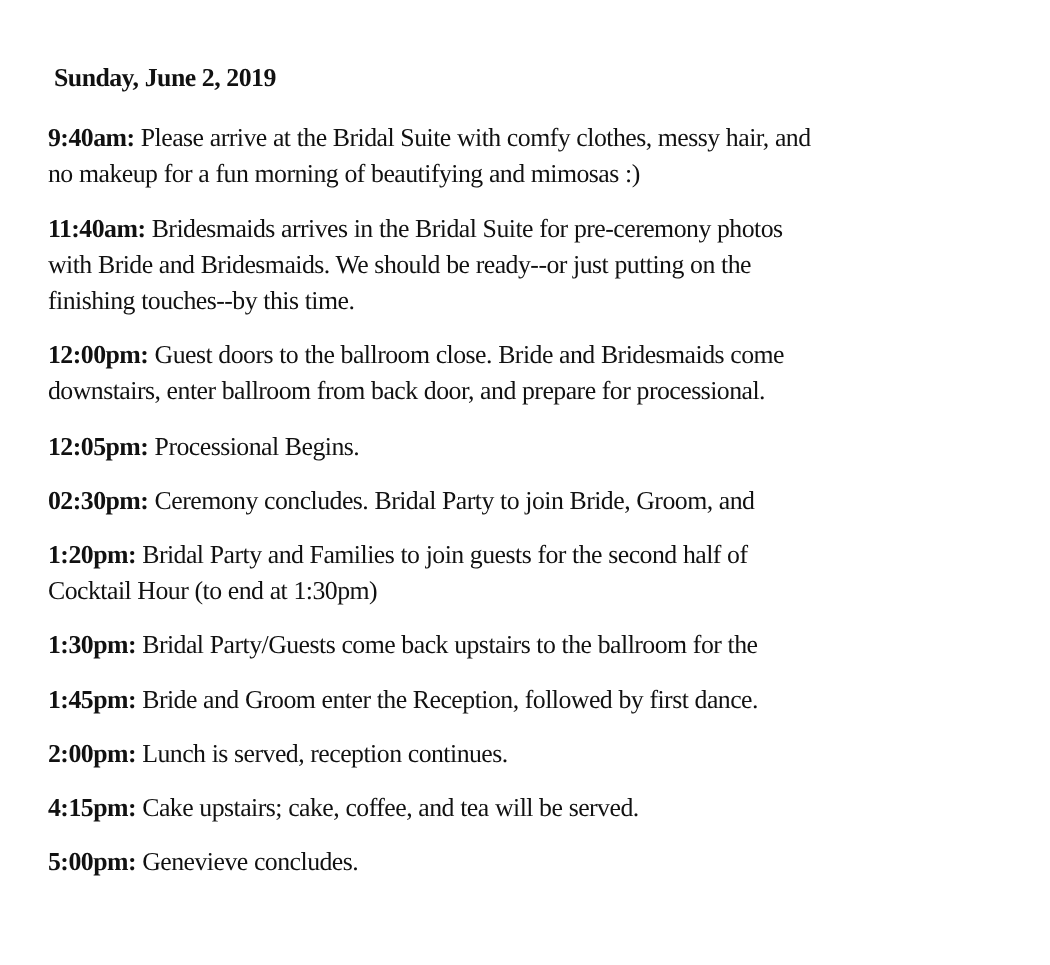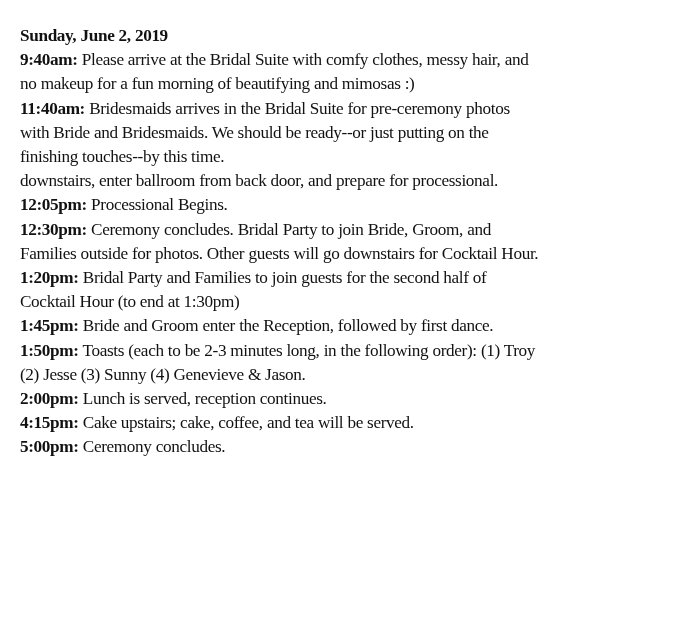--- a/index.html
+++ b/index.html
@@ -20,25 +20,25 @@
       width: 670px;
       font-family: "Liberation Serif", "DejaVu Serif", serif;
       font-size: 17.2px;
       line-height: 24.2px;
       color: #111111;
       letter-spacing: -0.35px;
       word-spacing: 0.2px;
     }
     .doc-title {
       font-weight: bold;
-      margin: 0;
+      margin: 16px;
       height: 24.2px;
     }
     .entry {
-      margin: 0;
+      margin: 12px;
     }
     .entry .time {
       font-weight: bold;
     }
     .line {
       display: block;
       white-space: nowrap;
     }
   </style>
 </head>
@@ -52,53 +52,50 @@
     <span class="line">no makeup for a fun morning of beautifying and mimosas :)</span>
   </p>
 
   <p class="entry">
     <span class="line"><span class="time">11:40am:</span><span> Bridesmaids arrives in the Bridal Suite for pre-ceremony photos</span></span>
     <span class="line">with Bride and Bridesmaids. We should be ready--or just putting on the</span>
     <span class="line">finishing touches--by this time.</span>
   </p>
 
   <p class="entry">
+    <span class="line"><span class="time">12:00pm:</span><span> Guest doors to the ballroom close. Bride and Bridesmaids come</span></span>
     <span class="line">downstairs, enter ballroom from back door, and prepare for processional.</span>
   </p>
 
   <p class="entry">
     <span class="line"><span class="time">12:05pm:</span><span> Processional Begins.</span></span>
   </p>
 
   <p class="entry">
-    <span class="line"><span class="time">12:30pm:</span><span> Ceremony concludes. Bridal Party to join Bride, Groom, and</span></span>
-    <span class="line">Families outside for photos. Other guests will go downstairs for Cocktail Hour.</span>
+    <span class="line"><span class="time">02:30pm:</span><span> Ceremony concludes. Bridal Party to join Bride, Groom, and</span></span>
   </p>
 
   <p class="entry">
     <span class="line"><span class="time">1:20pm:</span><span> Bridal Party and Families to join guests for the second half of</span></span>
     <span class="line">Cocktail Hour (to end at 1:30pm)</span>
   </p>
 
   <p class="entry">
+    <span class="line"><span class="time">1:30pm:</span><span> Bridal Party/Guests come back upstairs to the ballroom for the</span></span>
   </p>
 
   <p class="entry">
     <span class="line"><span class="time">1:45pm:</span><span> Bride and Groom enter the Reception, followed by first dance.</span></span>
   </p>
 
-  <p class="entry">
-    <span class="line"><span class="time">1:50pm:</span><span> Toasts (each to be 2-3 minutes long, in the following order): (1) Troy</span></span>
-    <span class="line">(2) Jesse (3) Sunny (4) Genevieve &amp; Jason.</span>
-  </p>
 
   <p class="entry">
     <span class="line"><span class="time">2:00pm:</span><span> Lunch is served, reception continues.</span></span>
   </p>
 
   <p class="entry">
     <span class="line"><span class="time">4:15pm:</span><span> Cake upstairs; cake, coffee, and tea will be served.</span></span>
   </p>
 
   <p class="entry">
-    <span class="line"><span class="time">5:00pm:</span><span> Ceremony concludes.</span></span>
+    <span class="line"><span class="time">5:00pm:</span><span> Genevieve concludes.</span></span>
   </p>
 </div>
 
 </body></html>

